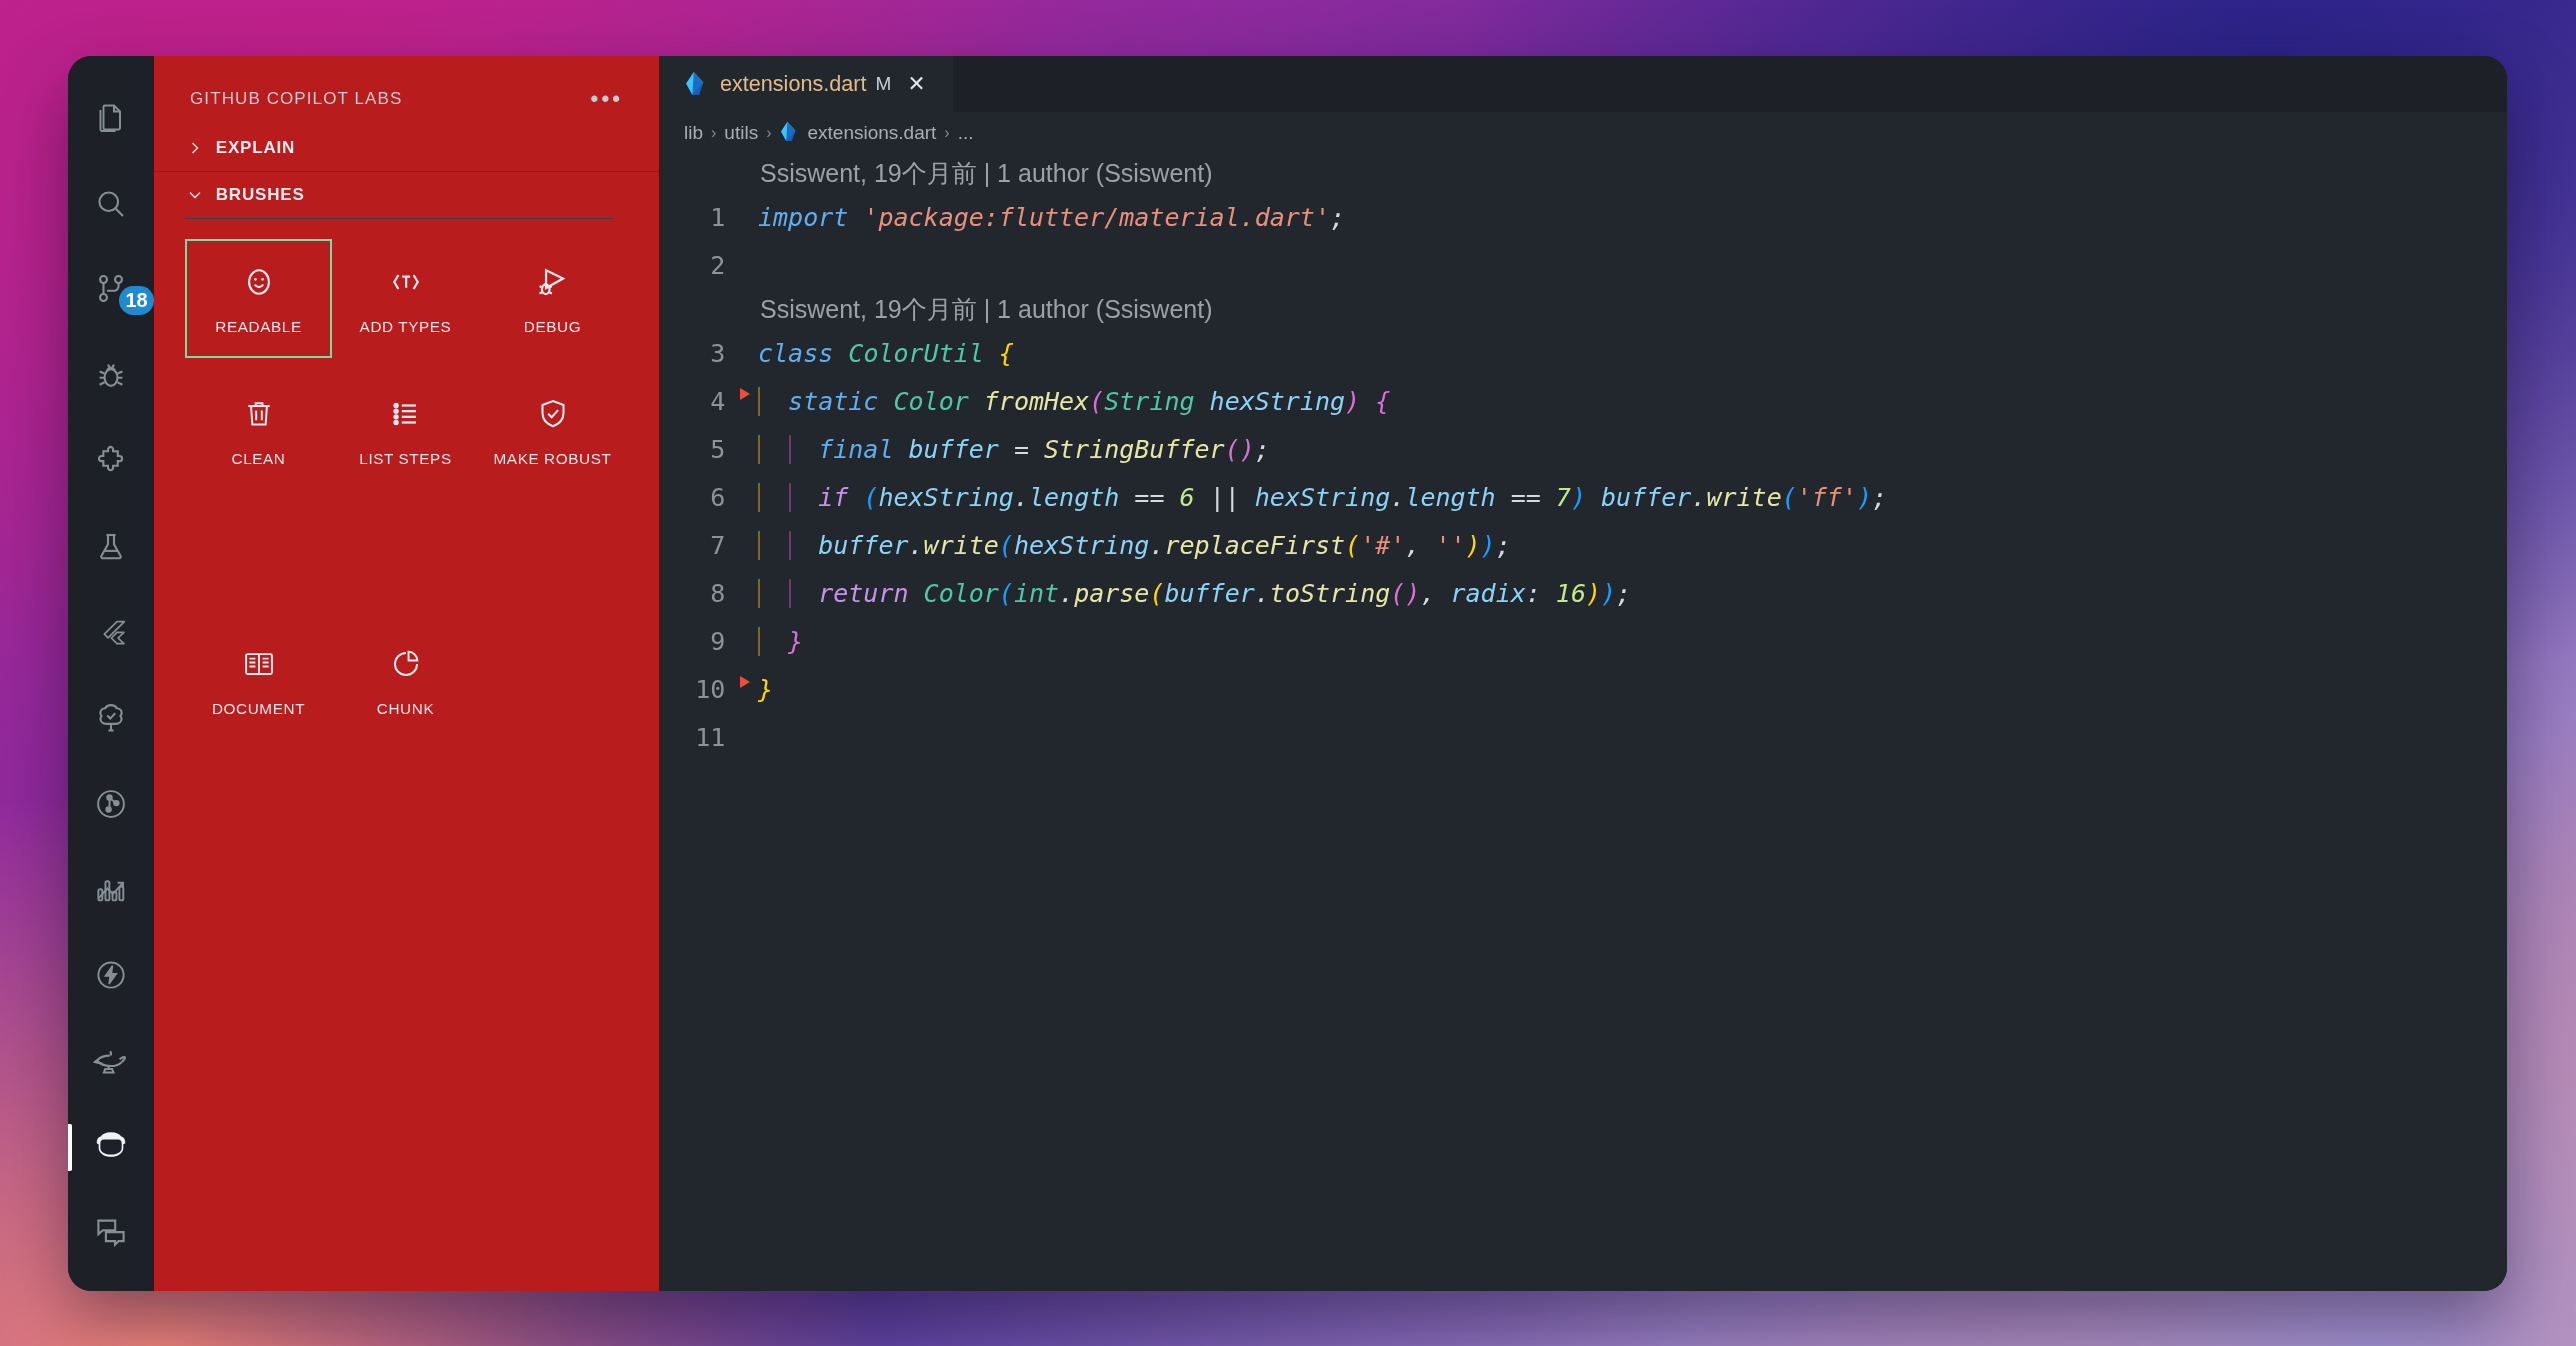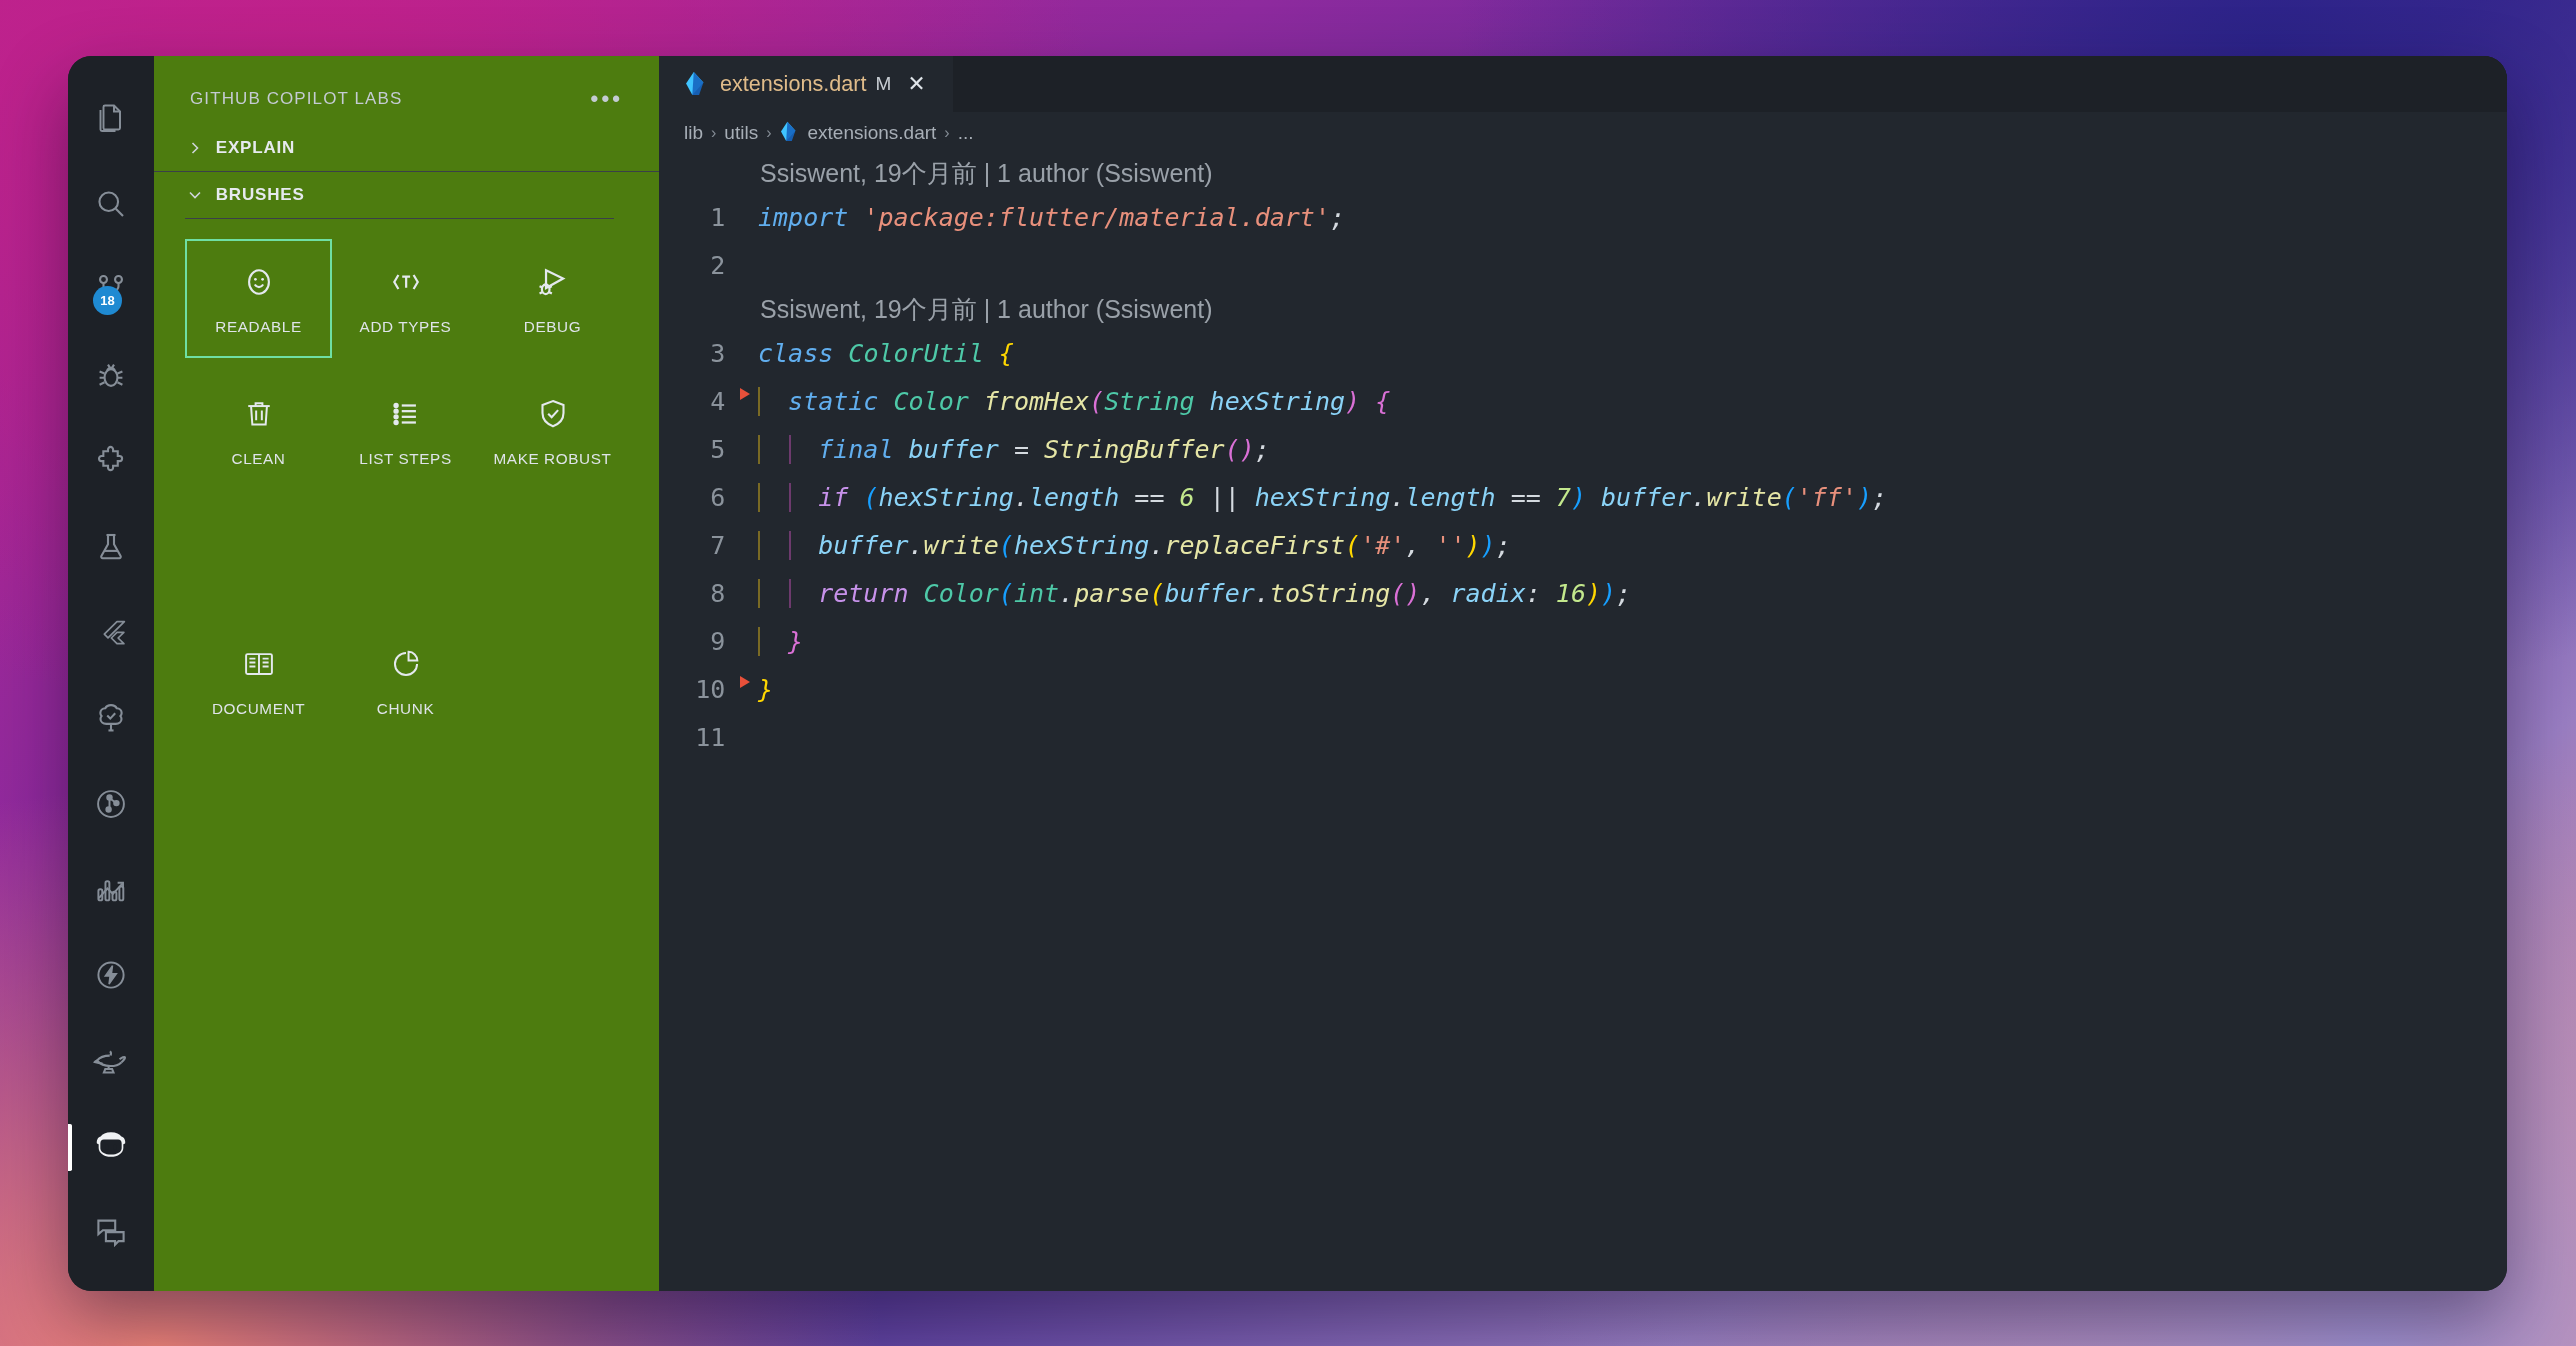--- a/index.html
+++ b/index.html
@@ -51,37 +51,37 @@
   .act-item.active::before {
     content: "";
     position: absolute; left: 0; top: 20px;
     width: 3.6px; height: 47px;
     background: #ffffff;
     border-radius: 0 1.8px 1.8px 0;
   }
   .act-item svg { display: block; }
   .act-badge {
     position: absolute;
-    right: 32px; bottom: 18px;
+    right: 0; bottom: 18px;
     min-width: 29px; height: 29px;
     padding: 0 6.3px;
     border-radius: 14.4px;
     background: #1f8ad2;
     color: #fff;
-    font-size: 13px; font-weight: 700;
+    font-size: 20px; font-weight: 700;
     display: flex; align-items: center; justify-content: center;
     line-height: 1;
   }
   .act-spacer { flex: 1; }
 
   
   #side-panel {
     width: 505px;
     flex: 0 0 505px;
-    background: #4d7c0f;
+    background: #b91c1c;
     padding-top: 18px;
     color: #cbd2d9;
     overflow: hidden;
   }
   #panel-header {
     height: 50px;
     display: flex; align-items: center;
     padding: 0 27px 0 36px;
   }
   #panel-title {

